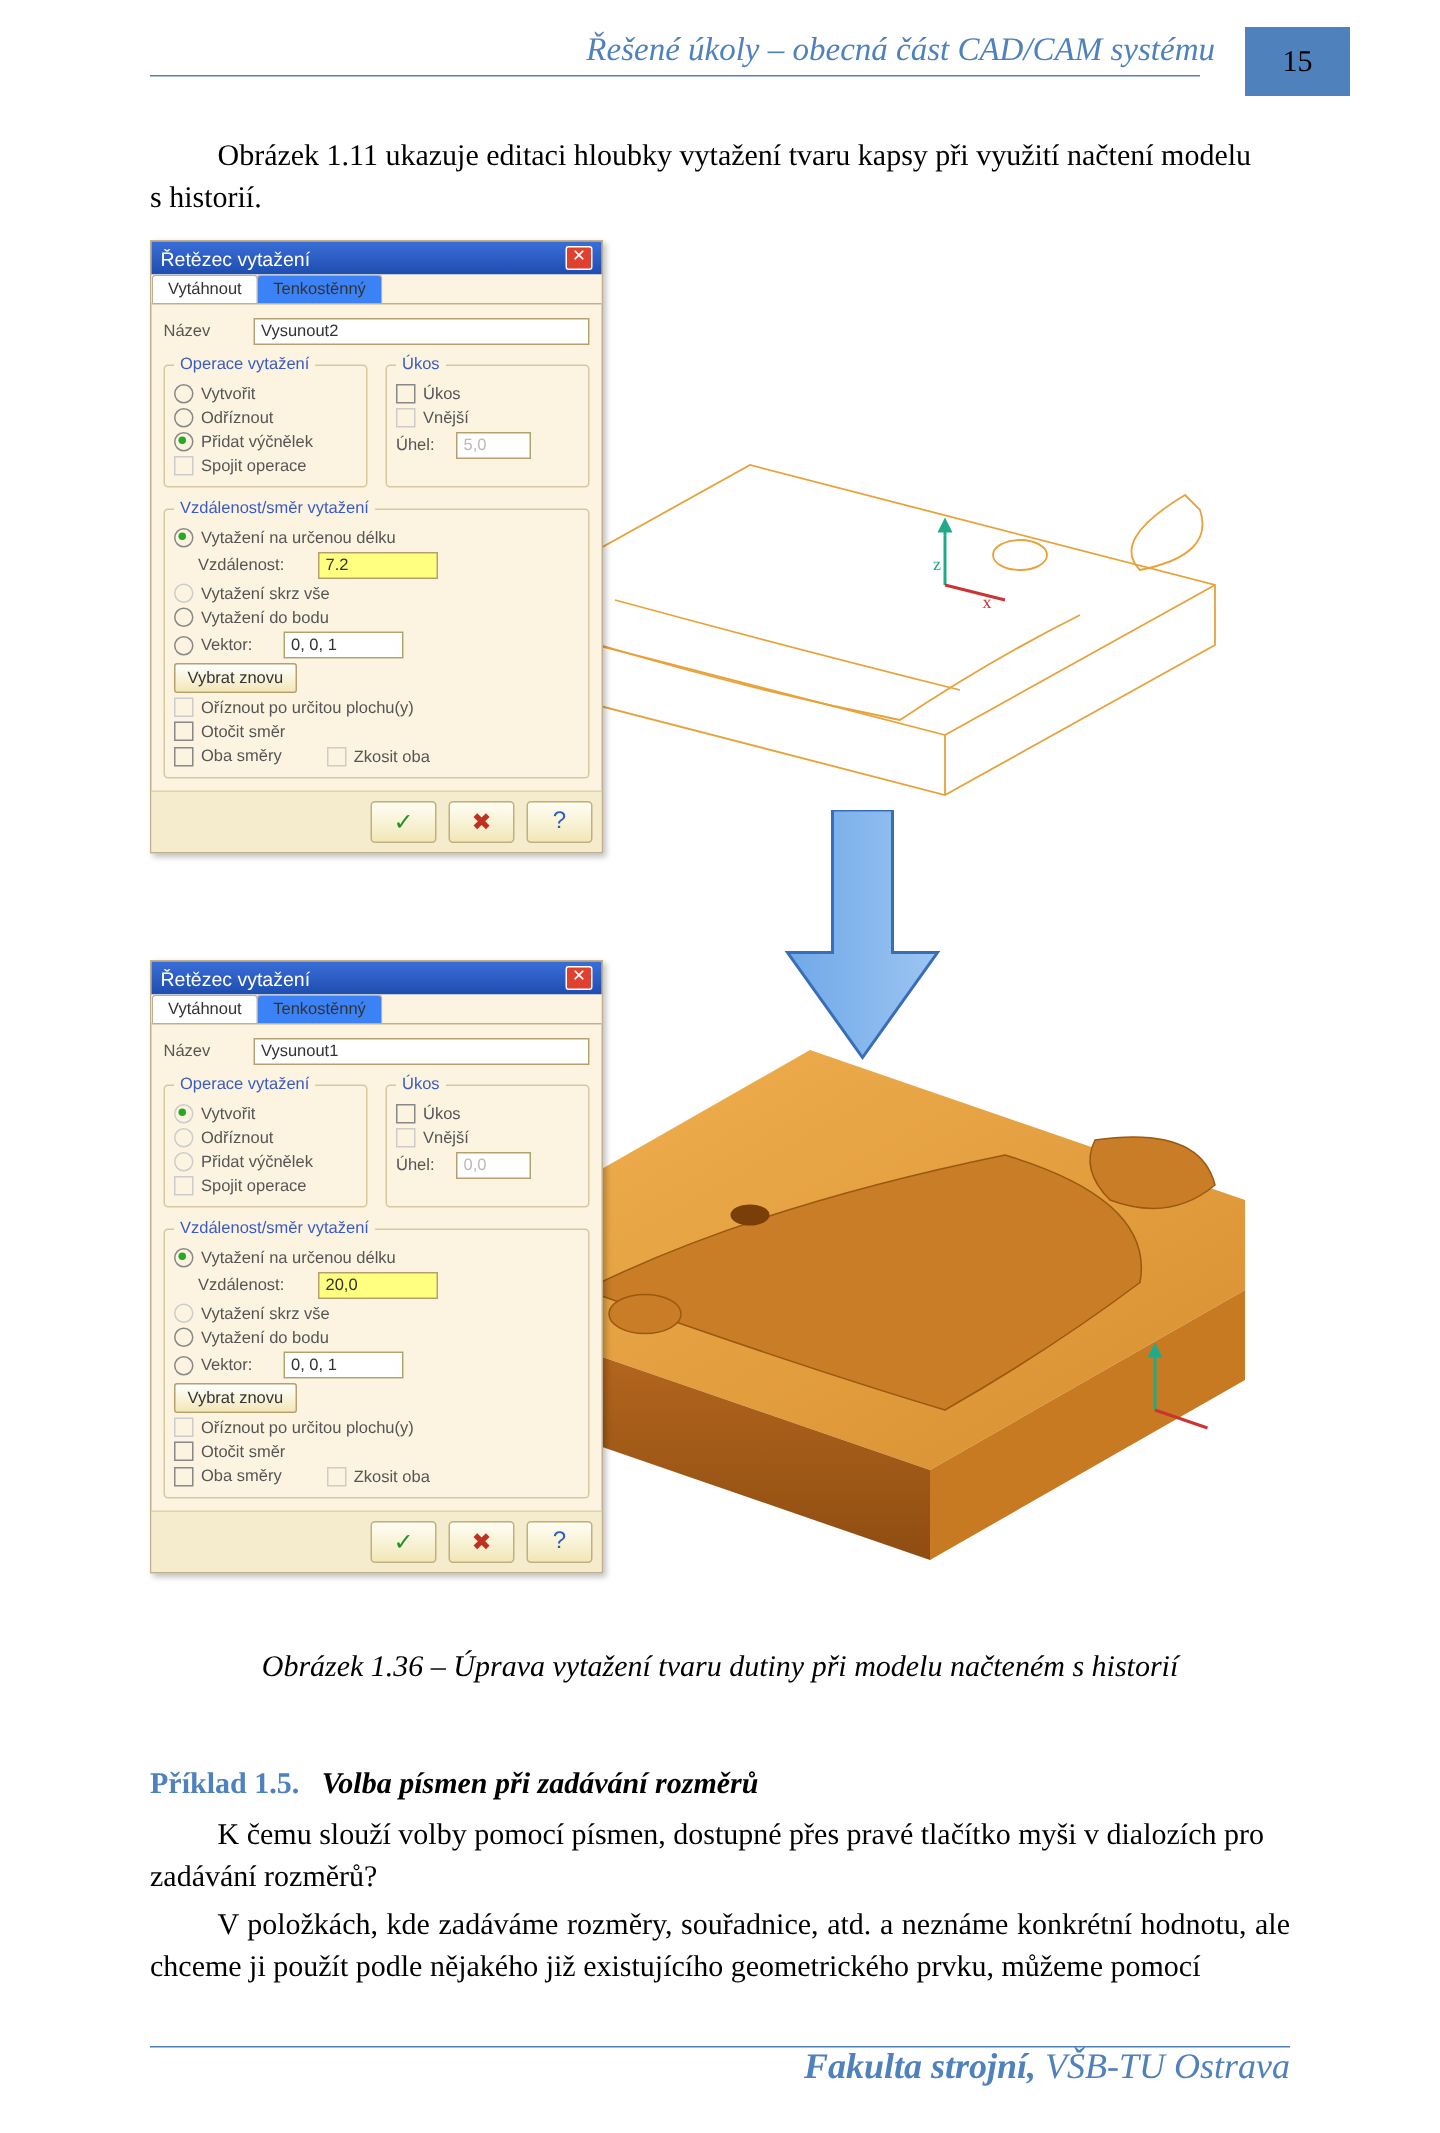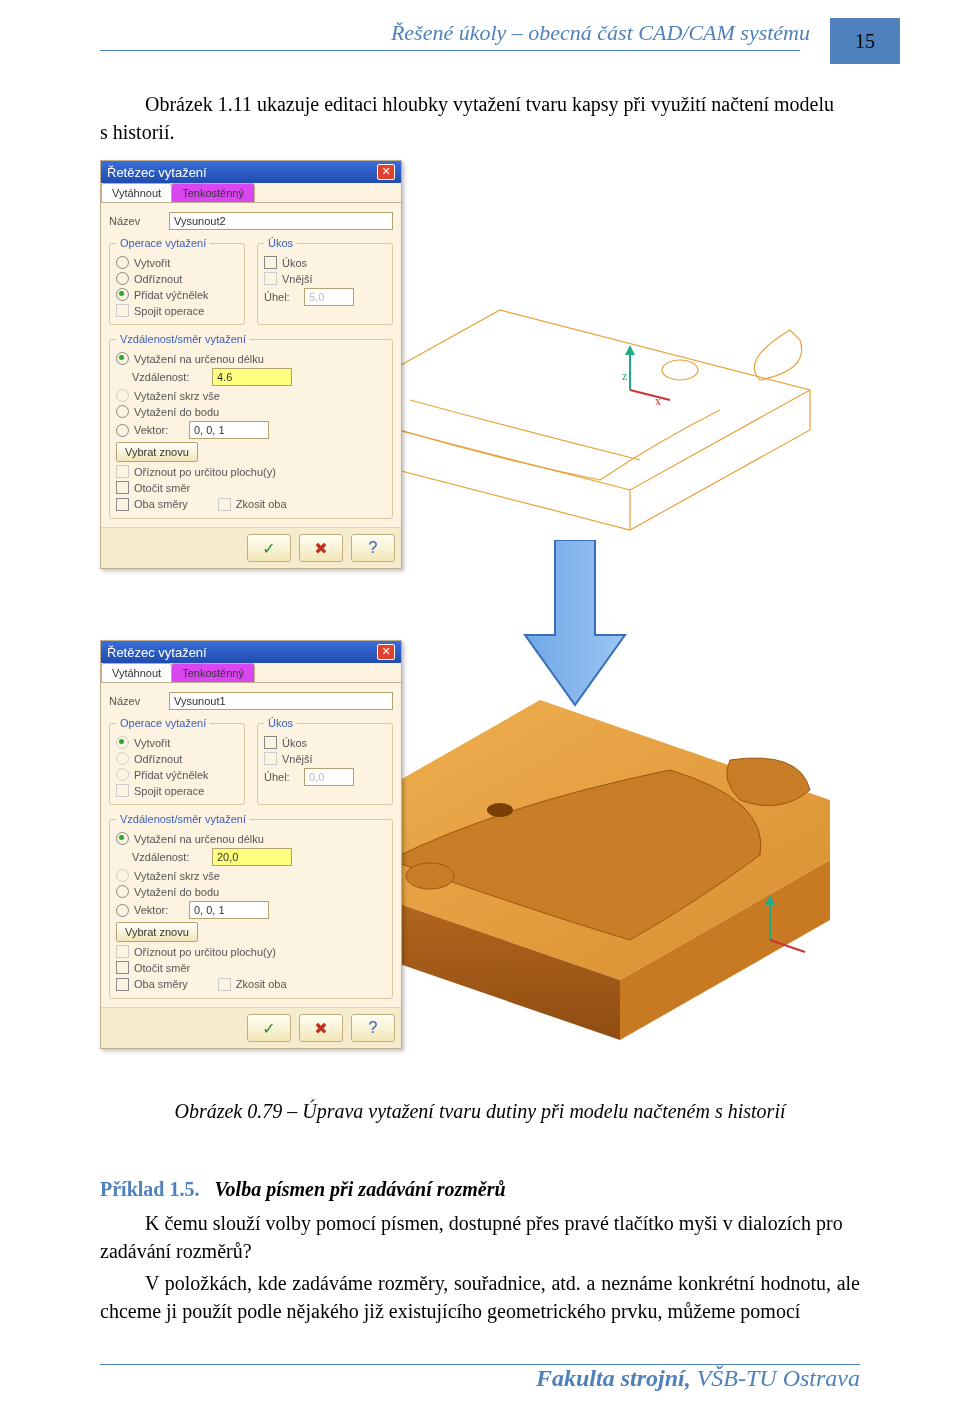--- a/index.html
+++ b/index.html
@@ -24,21 +24,21 @@
   .figs { position:absolute; top:160px; left:100px; width:760px; height:910px; }
   
   .wire-img { position:absolute; left:100px; top:20px; }
   
   .solid-img { position:absolute; left:200px; top:480px; }
   
   .dlg { position:absolute; width:300px; background:#fcf4e0; border:1px solid #c0b090; box-shadow:2px 2px 4px rgba(0,0,0,.25); font-family:Tahoma,Arial,sans-serif; font-size:12px; color:#333; }
   .dlg .tbar { background:linear-gradient(#3a6ed8,#1f4db0); color:#fff; padding:3px 6px; font-size:13px; display:flex; justify-content:space-between; align-items:center; }
   .dlg .tbar .xbtn { width:16px; height:14px; background:#e04030; color:#fff; font-size:11px; text-align:center; line-height:13px; border:1px solid #fff; border-radius:2px; }
   .dlg .tabs { display:flex; border-bottom:1px solid #c0b090; background:#fcf4e0; }
-  .dlg .tab { padding:3px 10px; border:1px solid #c0b090; border-bottom:none; background:#d946ef; margin-right:-1px; border-radius:3px 3px 0 0; font-size:11px;}
+  .dlg .tab { padding:3px 10px; border:1px solid #c0b090; border-bottom:none; background:#3b82f6; margin-right:-1px; border-radius:3px 3px 0 0; font-size:11px;}
   .dlg .tab.active { background:#fff; font-weight:normal; }
   .dlg .body { padding:6px 8px 4px 8px; }
   .dlg .row { display:flex; align-items:center; margin:3px 0; }
   .dlg fieldset { border:1px solid #d6c8a0; border-radius:3px; padding:4px 6px; margin:4px 0; }
   .dlg legend { color:#3a5cc0; font-size:11px; padding:0 4px;}
   .dlg label { font-size:11px; color:#555;}
   .dlg .rad { width:11px; height:11px; border:1px solid #888; border-radius:50%; margin-right:5px; display:inline-block; vertical-align:middle; position:relative;}
   .dlg .rad.sel::after { content:""; position:absolute; width:5px; height:5px; background:#2a2; left:2px; top:2px; border-radius:50%; }
   .dlg .chk { width:11px; height:11px; border:1px solid #888; margin-right:5px; display:inline-block; vertical-align:middle; }
   .dlg .disabled { color:#bbb; }
@@ -187,21 +187,21 @@
         </fieldset>
       </div>
       <fieldset>
         <legend>Vzdálenost/směr vytažení</legend>
         <div class="row">
             <span class="rad sel"></span>
             <label>Vytažení na určenou délku</label>
           </div>
         <div class="row" style="padding-left:16px">
             <label style="width:80px">Vzdálenost:</label>
-            <span class="inp hl" style="width:70px">4.6</span>
+            <span class="inp hl" style="width:70px">7.2</span>
           </div>
         <div class="row disabled">
             <span class="rad"></span>
             <label>Vytažení skrz vše</label>
           </div>
         <div class="row">
             <span class="rad"></span>
             <label>Vytažení do bodu</label>
           </div>
         <div class="row">
@@ -327,21 +327,21 @@
     </div>
     <div class="btns">
       <div class="btn" style="color:#2a8f2a">✓</div>
       <div class="btn" style="color:#c03020">✖</div>
       <div class="btn" style="color:#2a5fc0">?</div>
     </div>
   </div>
 
 </div>
 
-<div class="figcap">Obrázek 0.79 – Úprava vytažení tvaru dutiny při modelu načteném s historií</div>
+<div class="figcap">Obrázek 1.36 – Úprava vytažení tvaru dutiny při modelu načteném s historií</div>
 
 <div class="example">
   <span class="ex-head">Příklad 1.5.</span>&nbsp;&nbsp;
   <span class="ex-title">Volba písmen při zadávání rozměrů</span><br>
   <div style="text-indent:45px; margin-top:6px;">K čemu slouží volby pomocí písmen, dostupné přes pravé tlačítko myši v dialozích pro zadávání rozměrů?</div>
   <div style="text-indent:45px; margin-top:4px; text-align:justify;">V položkách, kde zadáváme rozměry, souřadnice, atd. a neznáme konkrétní hodnotu, ale chceme ji použít podle nějakého již existujícího geometrického prvku, můžeme pomocí</div>
 </div>
 
 <div class="ftr">
   <span class="sbold">Fakulta strojní, </span><span>VŠB-TU Ostrava</span>

